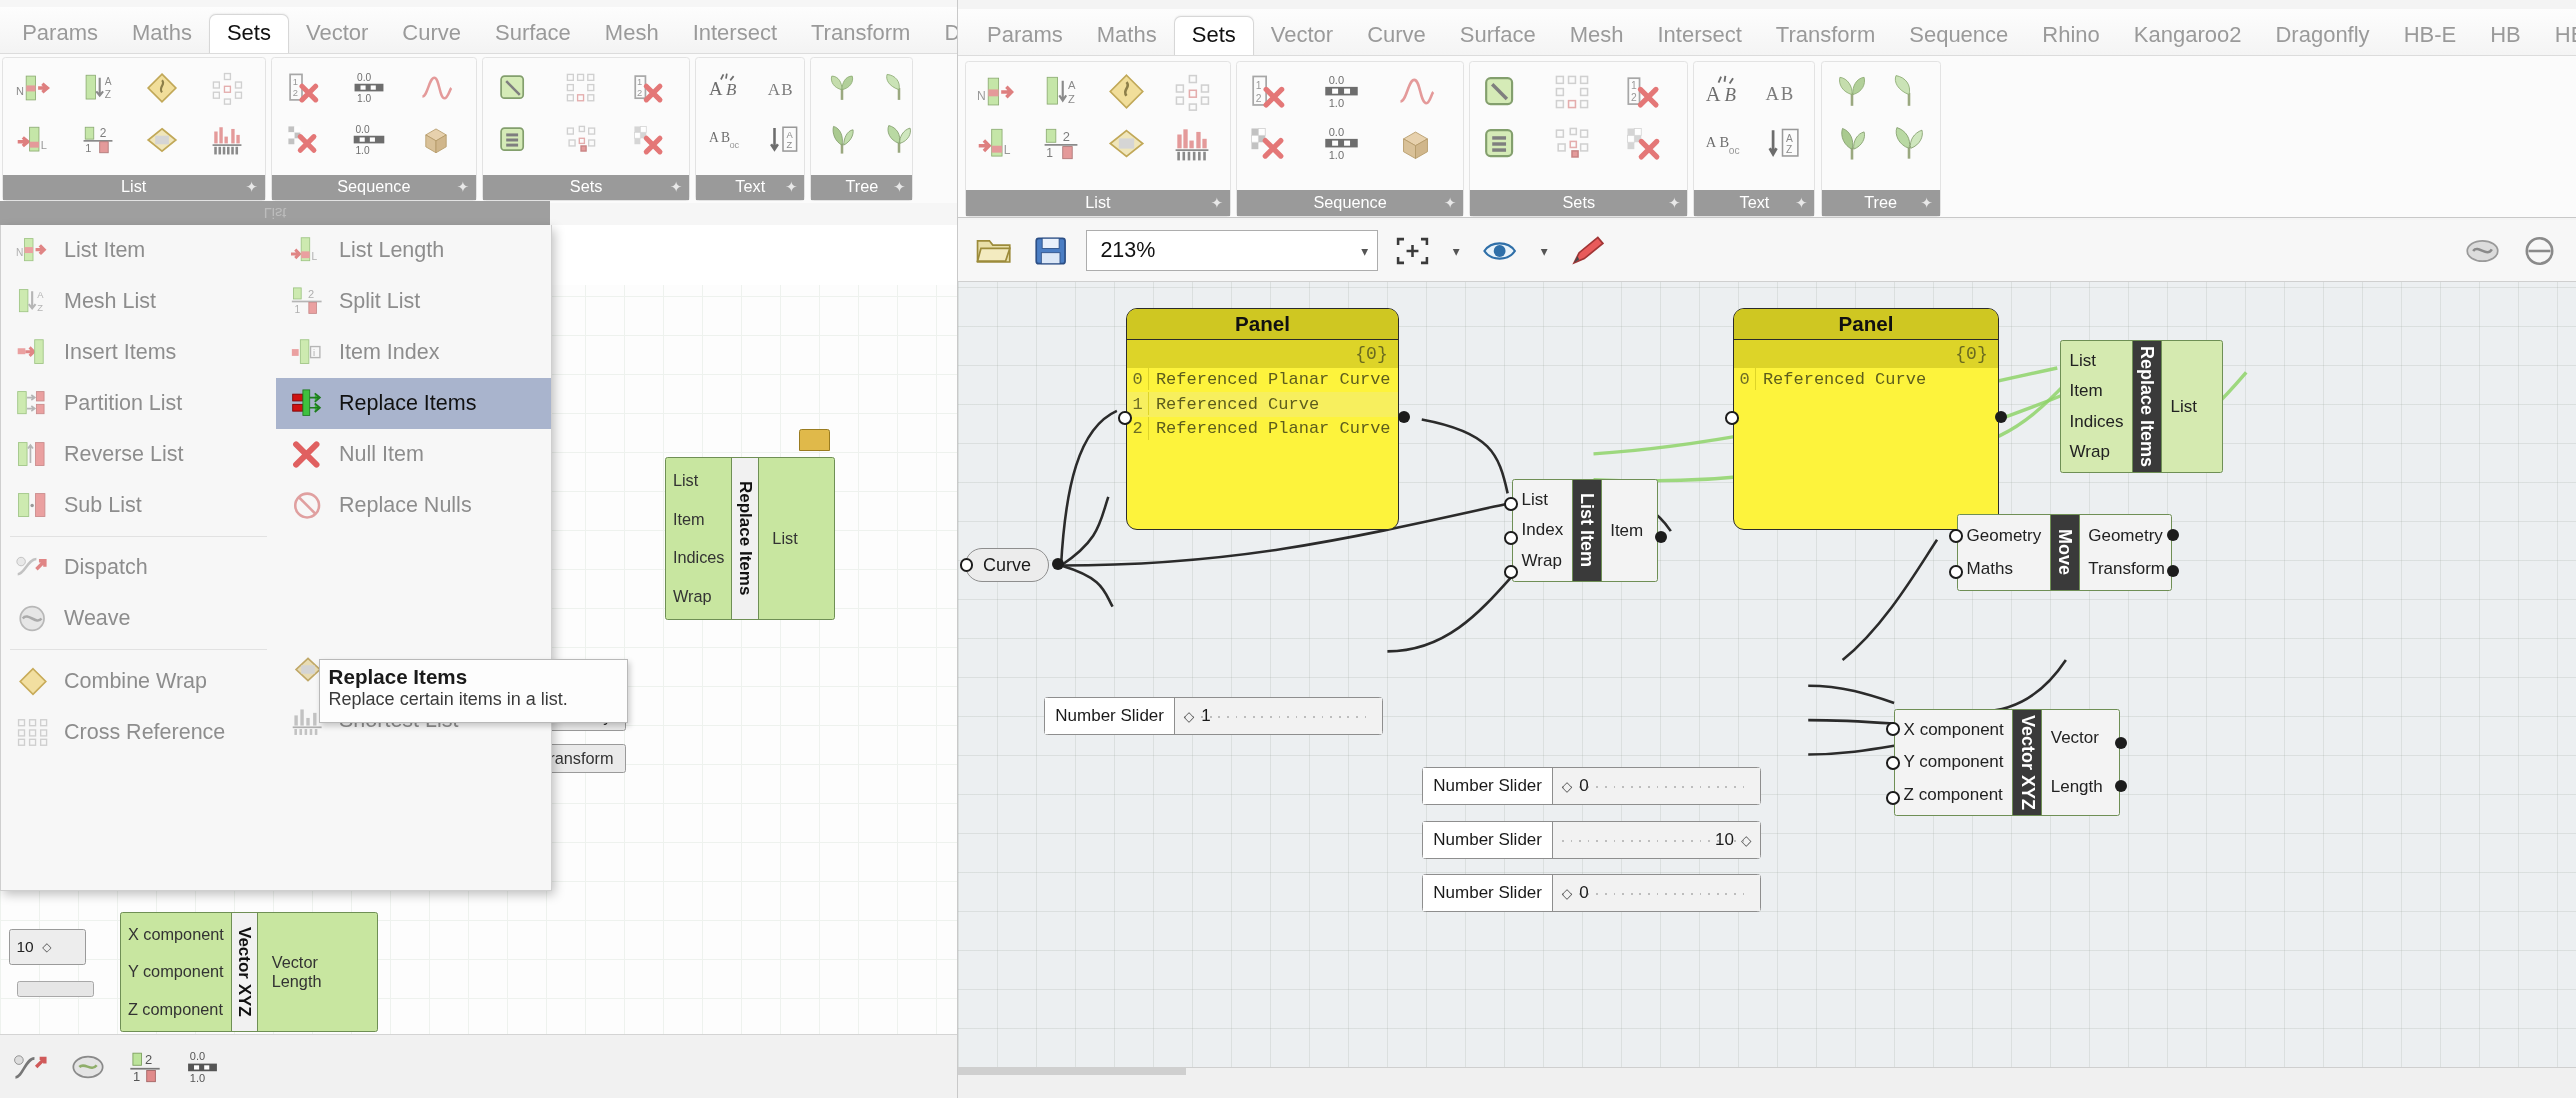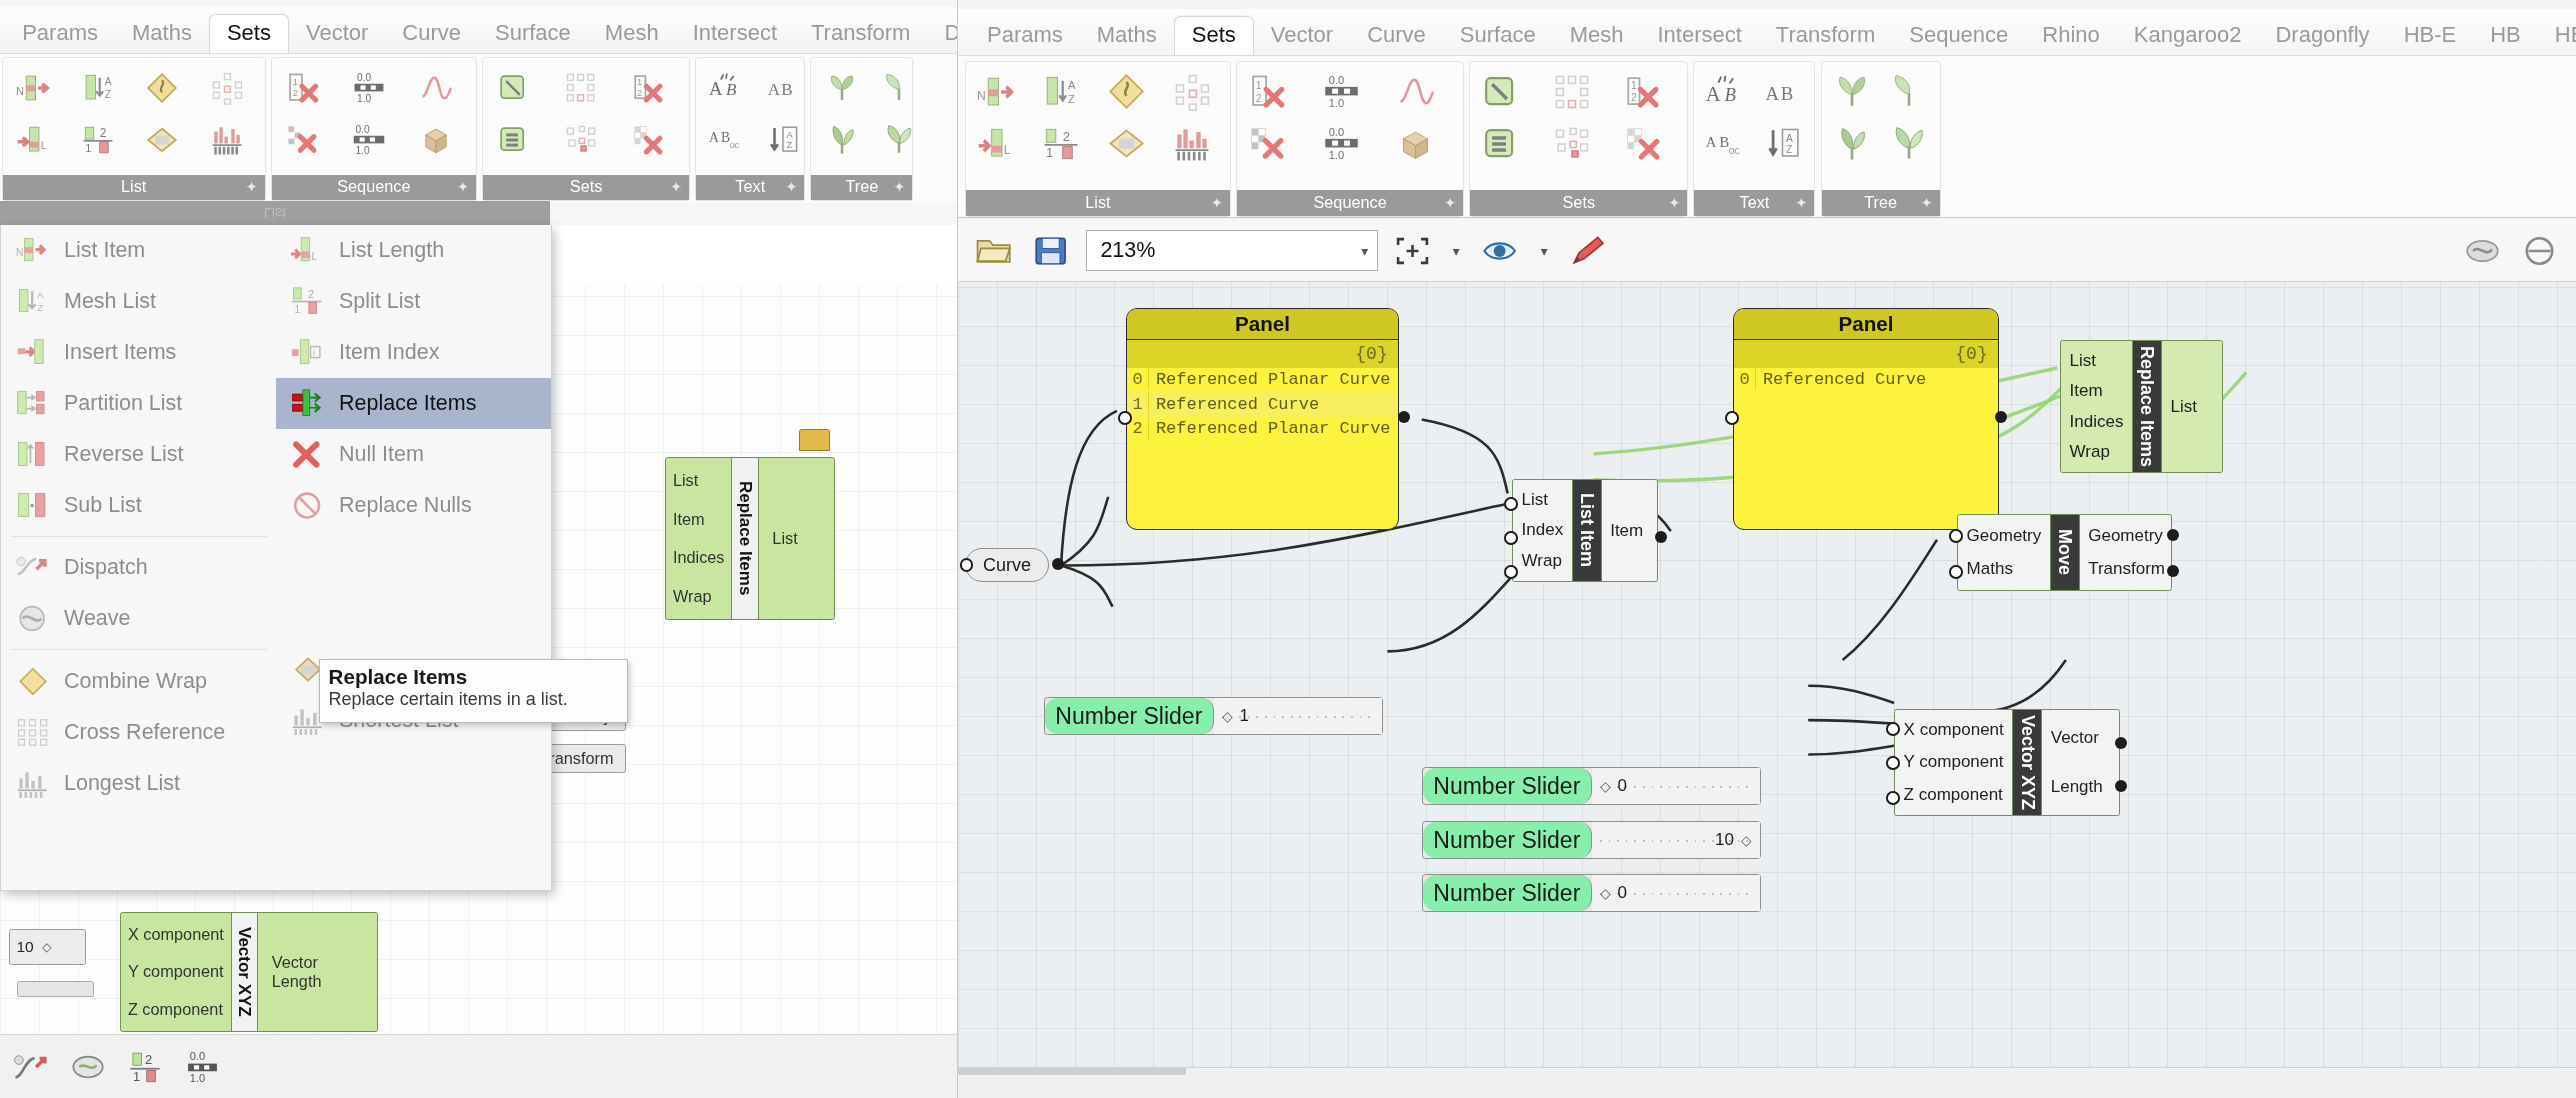--- a/index.html
+++ b/index.html
@@ -214,22 +214,22 @@
     writing-mode:vertical-rl; font-size:18px; font-weight:bold; color:#111;
     display:flex; align-items:center; justify-content:center; padding:0 3.4px;
   }
   .ghnode .vname.dark{ background:#3a3a3a; color:#fff; }
 
   .gh-capsule{
     position:absolute; height:38px; background:#e8e8e8; border:0.9px solid #8e8e8e;
     border-radius:3.4px; display:flex; align-items:stretch; font-size:17px; color:#1a1a1a;
   }
   .gh-capsule .lbl{
-    display:flex; align-items:center; padding:0 10.3px; background:#86efac;
-    border-right:0.9px solid #8e8e8e; white-space:nowrap; font-size:23px;border-radius:13px;
+    display:flex; align-items:center; padding:0 10.3px; background:#ffffff;
+    border-right:0.9px solid #8e8e8e; white-space:nowrap; font-size:17px;
   }
   .gh-capsule .val{
     flex:1; display:flex; align-items:center; gap:6.9px; padding:0 8.6px;
     background:#f2f2f2; position:relative;
   }
   .gh-capsule .track{
     position:absolute; left:8.6px; right:8.6px; top:50%; height:1.7px;
     background:repeating-linear-gradient(90deg,#bdbdbd 0 1.7px, transparent 1.7px 8.6px);
   }
   .gh-capsule .num{ position:relative; z-index:2; font-size:17px; }
@@ -752,41 +752,20 @@
                 <rect x="29" y="3" width="7" height="7"></rect>
                 <rect x="3" y="15" width="7" height="7"></rect>
                 <rect x="16" y="15" width="7" height="7"></rect>
                 <rect x="29" y="15" width="7" height="7"></rect>
                 <rect x="3" y="26" width="7" height="7"></rect>
                 <rect x="16" y="26" width="7" height="7"></rect>
                 <rect x="29" y="26" width="7" height="7"></rect>
               </svg>
             </span>
           <span class="dd-txt">Cross Reference</span>
-        </div>
-        <div class="dd-item">
-          <span class="dd-ico">
-              <svg width="34" height="31" viewBox="0 0 40 36">
-                <g fill="#c2c2c2">
-                  <rect x="4" y="12" width="4" height="12"></rect>
-                  <rect x="11" y="5" width="4" height="19"></rect>
-                  <rect x="18" y="15" width="4" height="9"></rect>
-                  <rect x="26" y="9" width="4" height="15"></rect>
-                </g>
-                <line x1="2" y1="26" x2="36" y2="26" stroke="#b0b0b0" stroke-width="2"></line>
-                <g fill="#c2c2c2">
-                  <rect x="4" y="28" width="3" height="7"></rect>
-                  <rect x="10" y="28" width="3" height="7"></rect>
-                  <rect x="16" y="28" width="3" height="7"></rect>
-                  <rect x="22" y="28" width="3" height="7"></rect>
-                  <rect x="28" y="28" width="3" height="7"></rect>
-                </g>
-              </svg>
-            </span>
-          <span class="dd-txt">Longest List</span>
         </div>
       </div>
 
       <div class="dd-col">
         <div class="dd-item">
           <span class="dd-ico">
               <svg width="34" height="31" viewBox="0 0 40 36">
                 <path d="M0 22 l8 0 M5 17 l5 5 -5 5" stroke="#e08585" stroke-width="3.5" fill="none"></path>
                 <rect x="12" y="3" width="10" height="27" fill="#cdeab0" stroke="#9ec484"></rect>
                 <rect x="12" y="19" width="10" height="8" fill="#eaa0a0"></rect>

